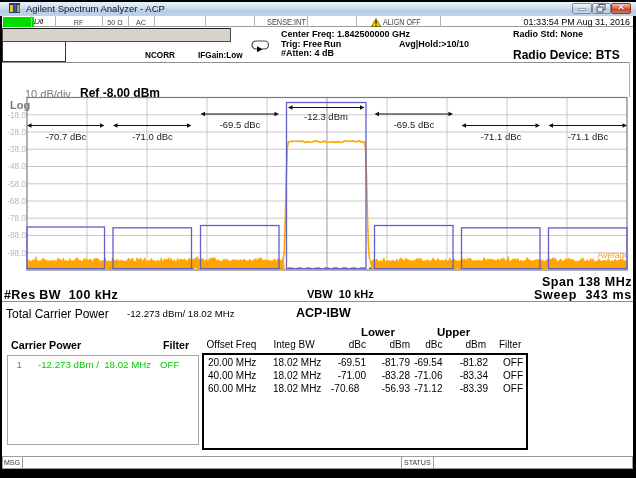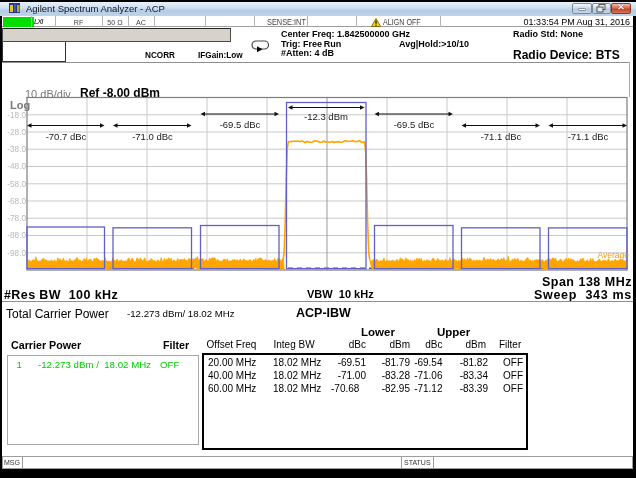--- a/index.html
+++ b/index.html
@@ -185,21 +185,21 @@
   <div class="abs" style="left:208px;top:369.6px;font-size:10px;color:#000;">40.00 MHz</div>
   <div class="abs" style="left:273px;top:369.6px;font-size:10px;color:#000;">18.02 MHz</div>
   <div class="abs" style="left:331px;top:369.6px;width:35px;text-align:right;font-size:10px;color:#000;">-71.00</div>
   <div class="abs" style="left:375px;top:369.6px;width:35px;text-align:right;font-size:10px;color:#000;">-83.28</div>
   <div class="abs" style="left:407.5px;top:369.6px;width:35px;text-align:right;font-size:10px;color:#000;">-71.06</div>
   <div class="abs" style="left:453px;top:369.6px;width:35px;text-align:right;font-size:10px;color:#000;">-83.34</div>
   <div class="abs" style="left:503px;top:369.6px;font-size:10px;color:#000;">OFF</div>
   <div class="abs" style="left:208px;top:382.7px;font-size:10px;color:#000;">60.00 MHz</div>
   <div class="abs" style="left:273px;top:382.7px;font-size:10px;color:#000;">18.02 MHz</div>
   <div class="abs" style="left:331px;top:382.7px;width:35px;text-align:left;font-size:10px;color:#000;">-70.68</div>
-  <div class="abs" style="left:375px;top:382.7px;width:35px;text-align:right;font-size:10px;color:#000;">-82.95</div>
+  <div class="abs" style="left:375px;top:382.7px;width:35px;text-align:right;font-size:10px;color:#000;">-56.93</div>
   <div class="abs" style="left:407.5px;top:382.7px;width:35px;text-align:right;font-size:10px;color:#000;">-71.12</div>
   <div class="abs" style="left:453px;top:382.7px;width:35px;text-align:right;font-size:10px;color:#000;">-83.39</div>
   <div class="abs" style="left:503px;top:382.7px;font-size:10px;color:#000;">OFF</div>
 
   <div class="abs" style="left:2px;top:456px;width:631px;height:13px;background:#fff;border:1px solid #9d9d9d;"></div>
   <div class="abs" style="left:4px;top:459px;font-size:7px;color:#333;">MSG</div>
   <div class="abs" style="left:22px;top:456px;width:1px;height:13px;background:#9d9d9d;"></div>
   <div class="abs" style="left:401px;top:456px;width:1px;height:13px;background:#9d9d9d;"></div>
   <div class="abs" style="left:404px;top:459px;font-size:7px;color:#333;">STATUS</div>
   <div class="abs" style="left:432.5px;top:456px;width:1px;height:13px;background:#9d9d9d;"></div>

